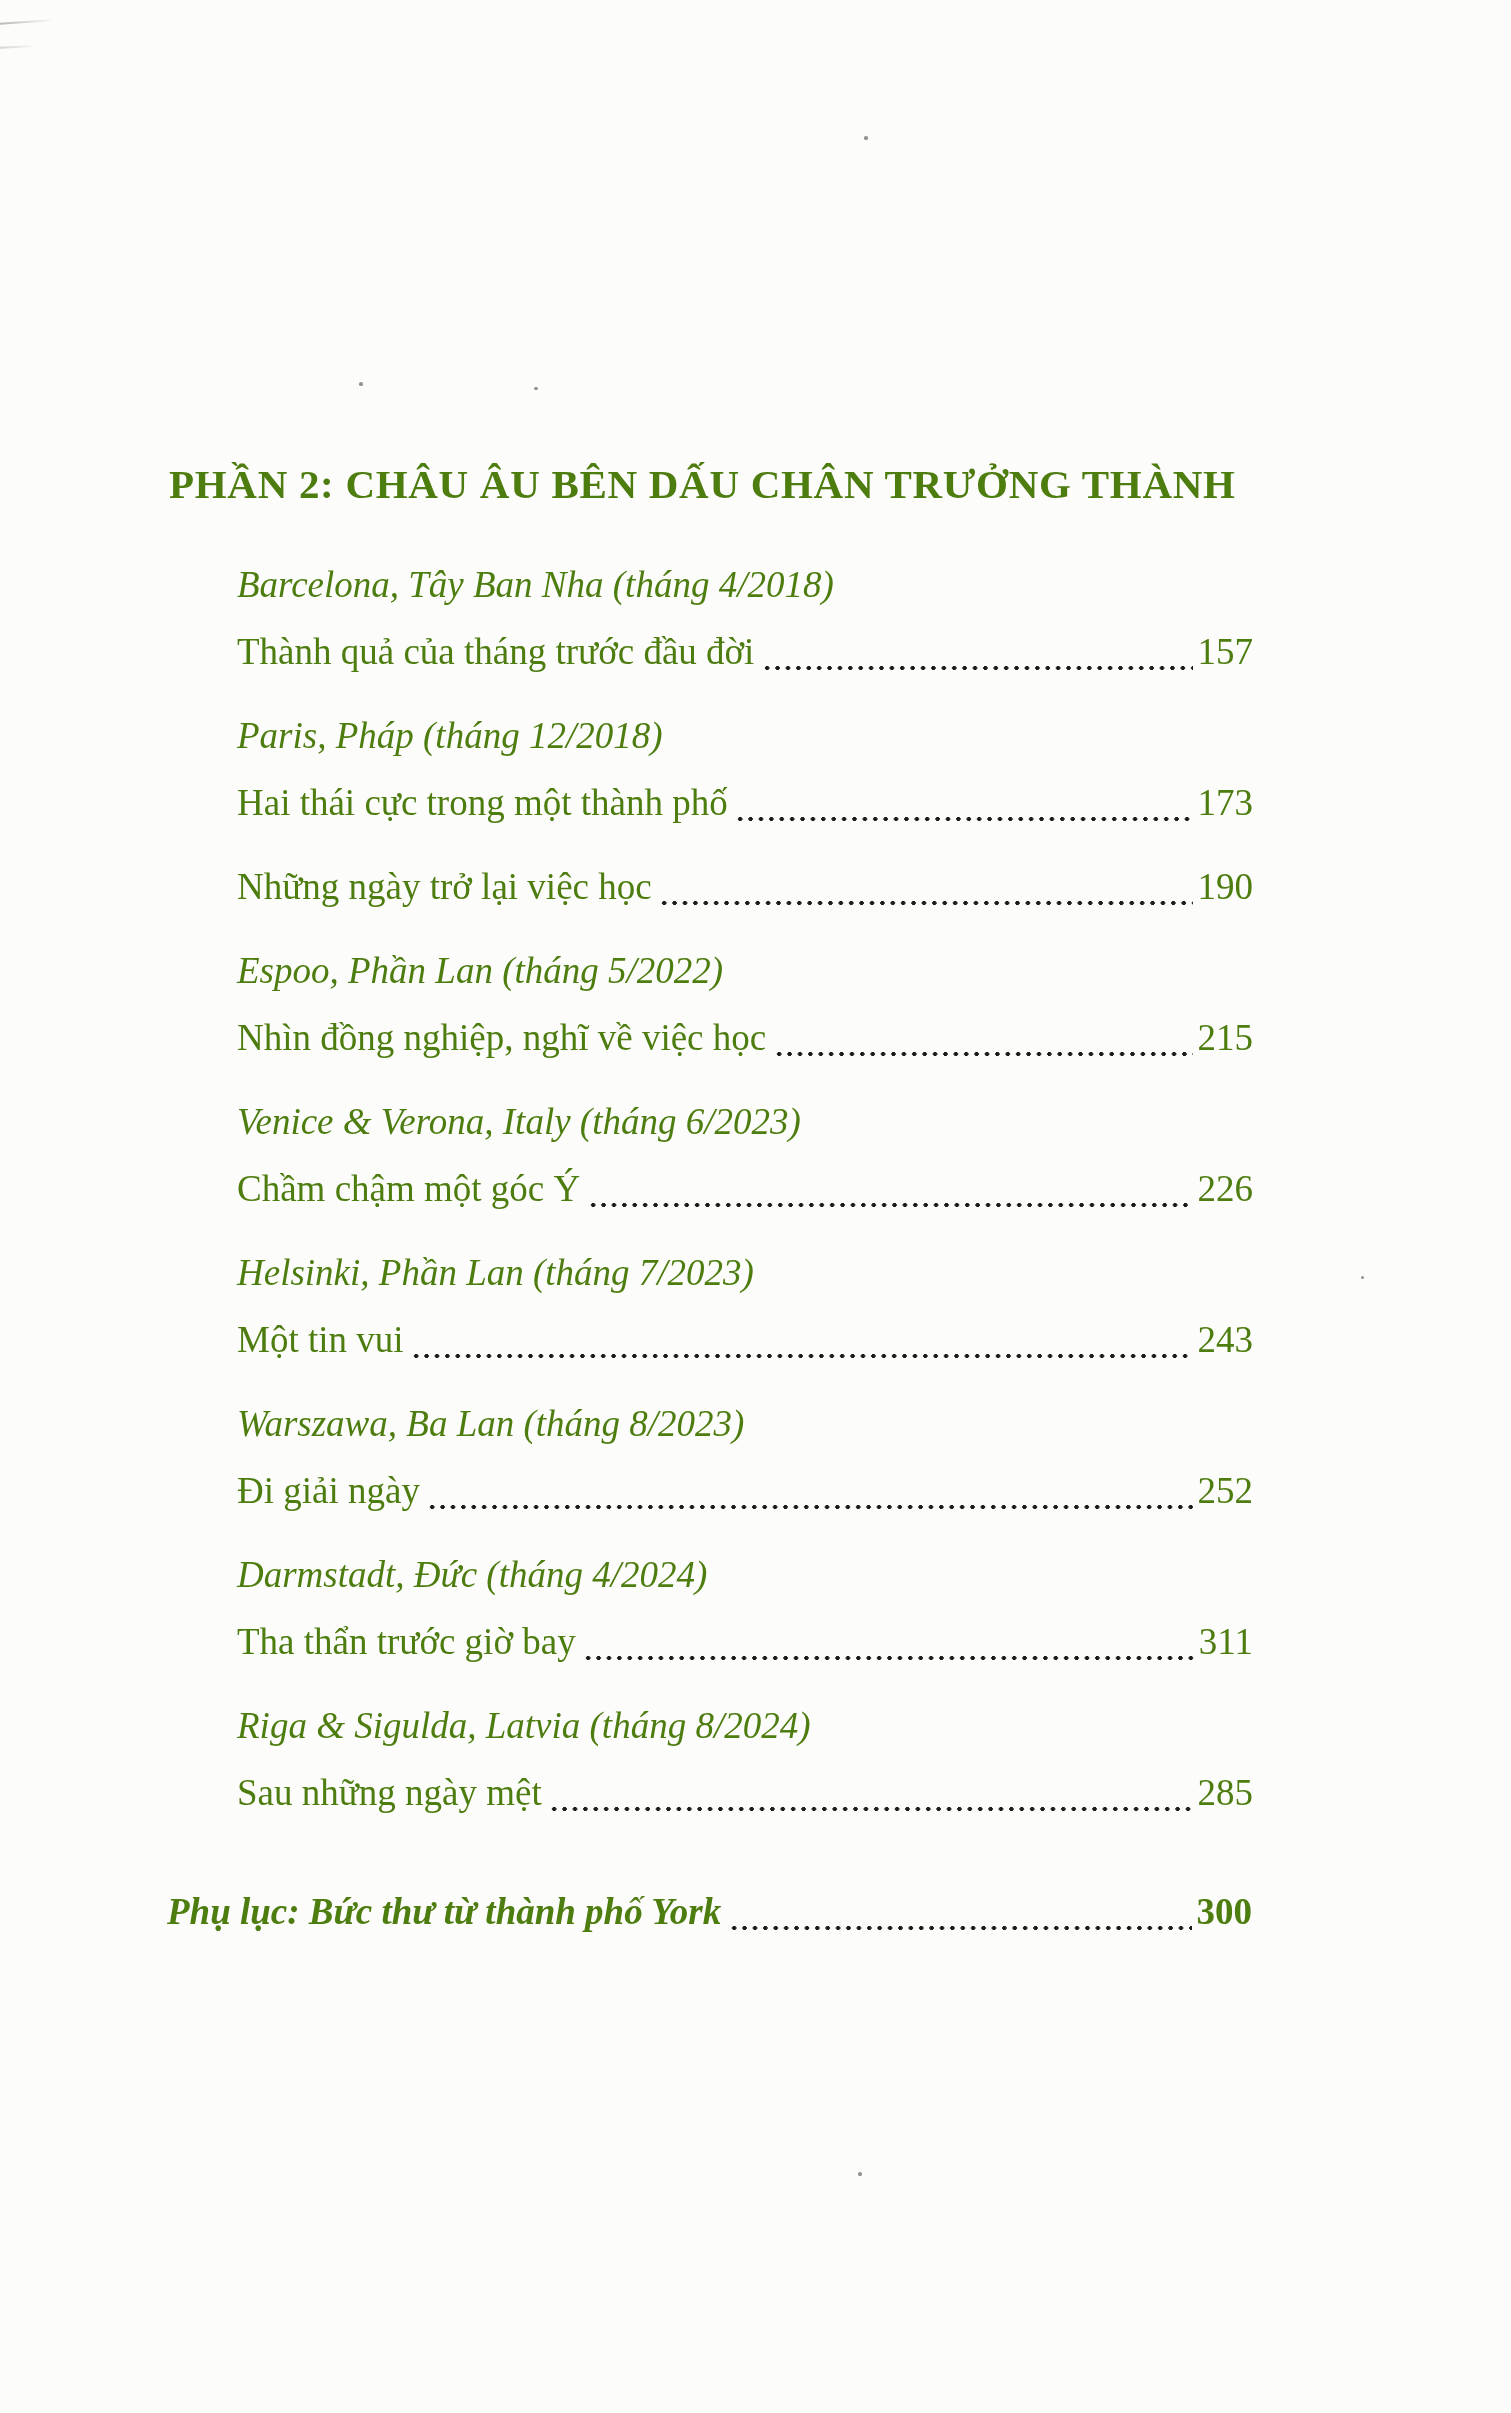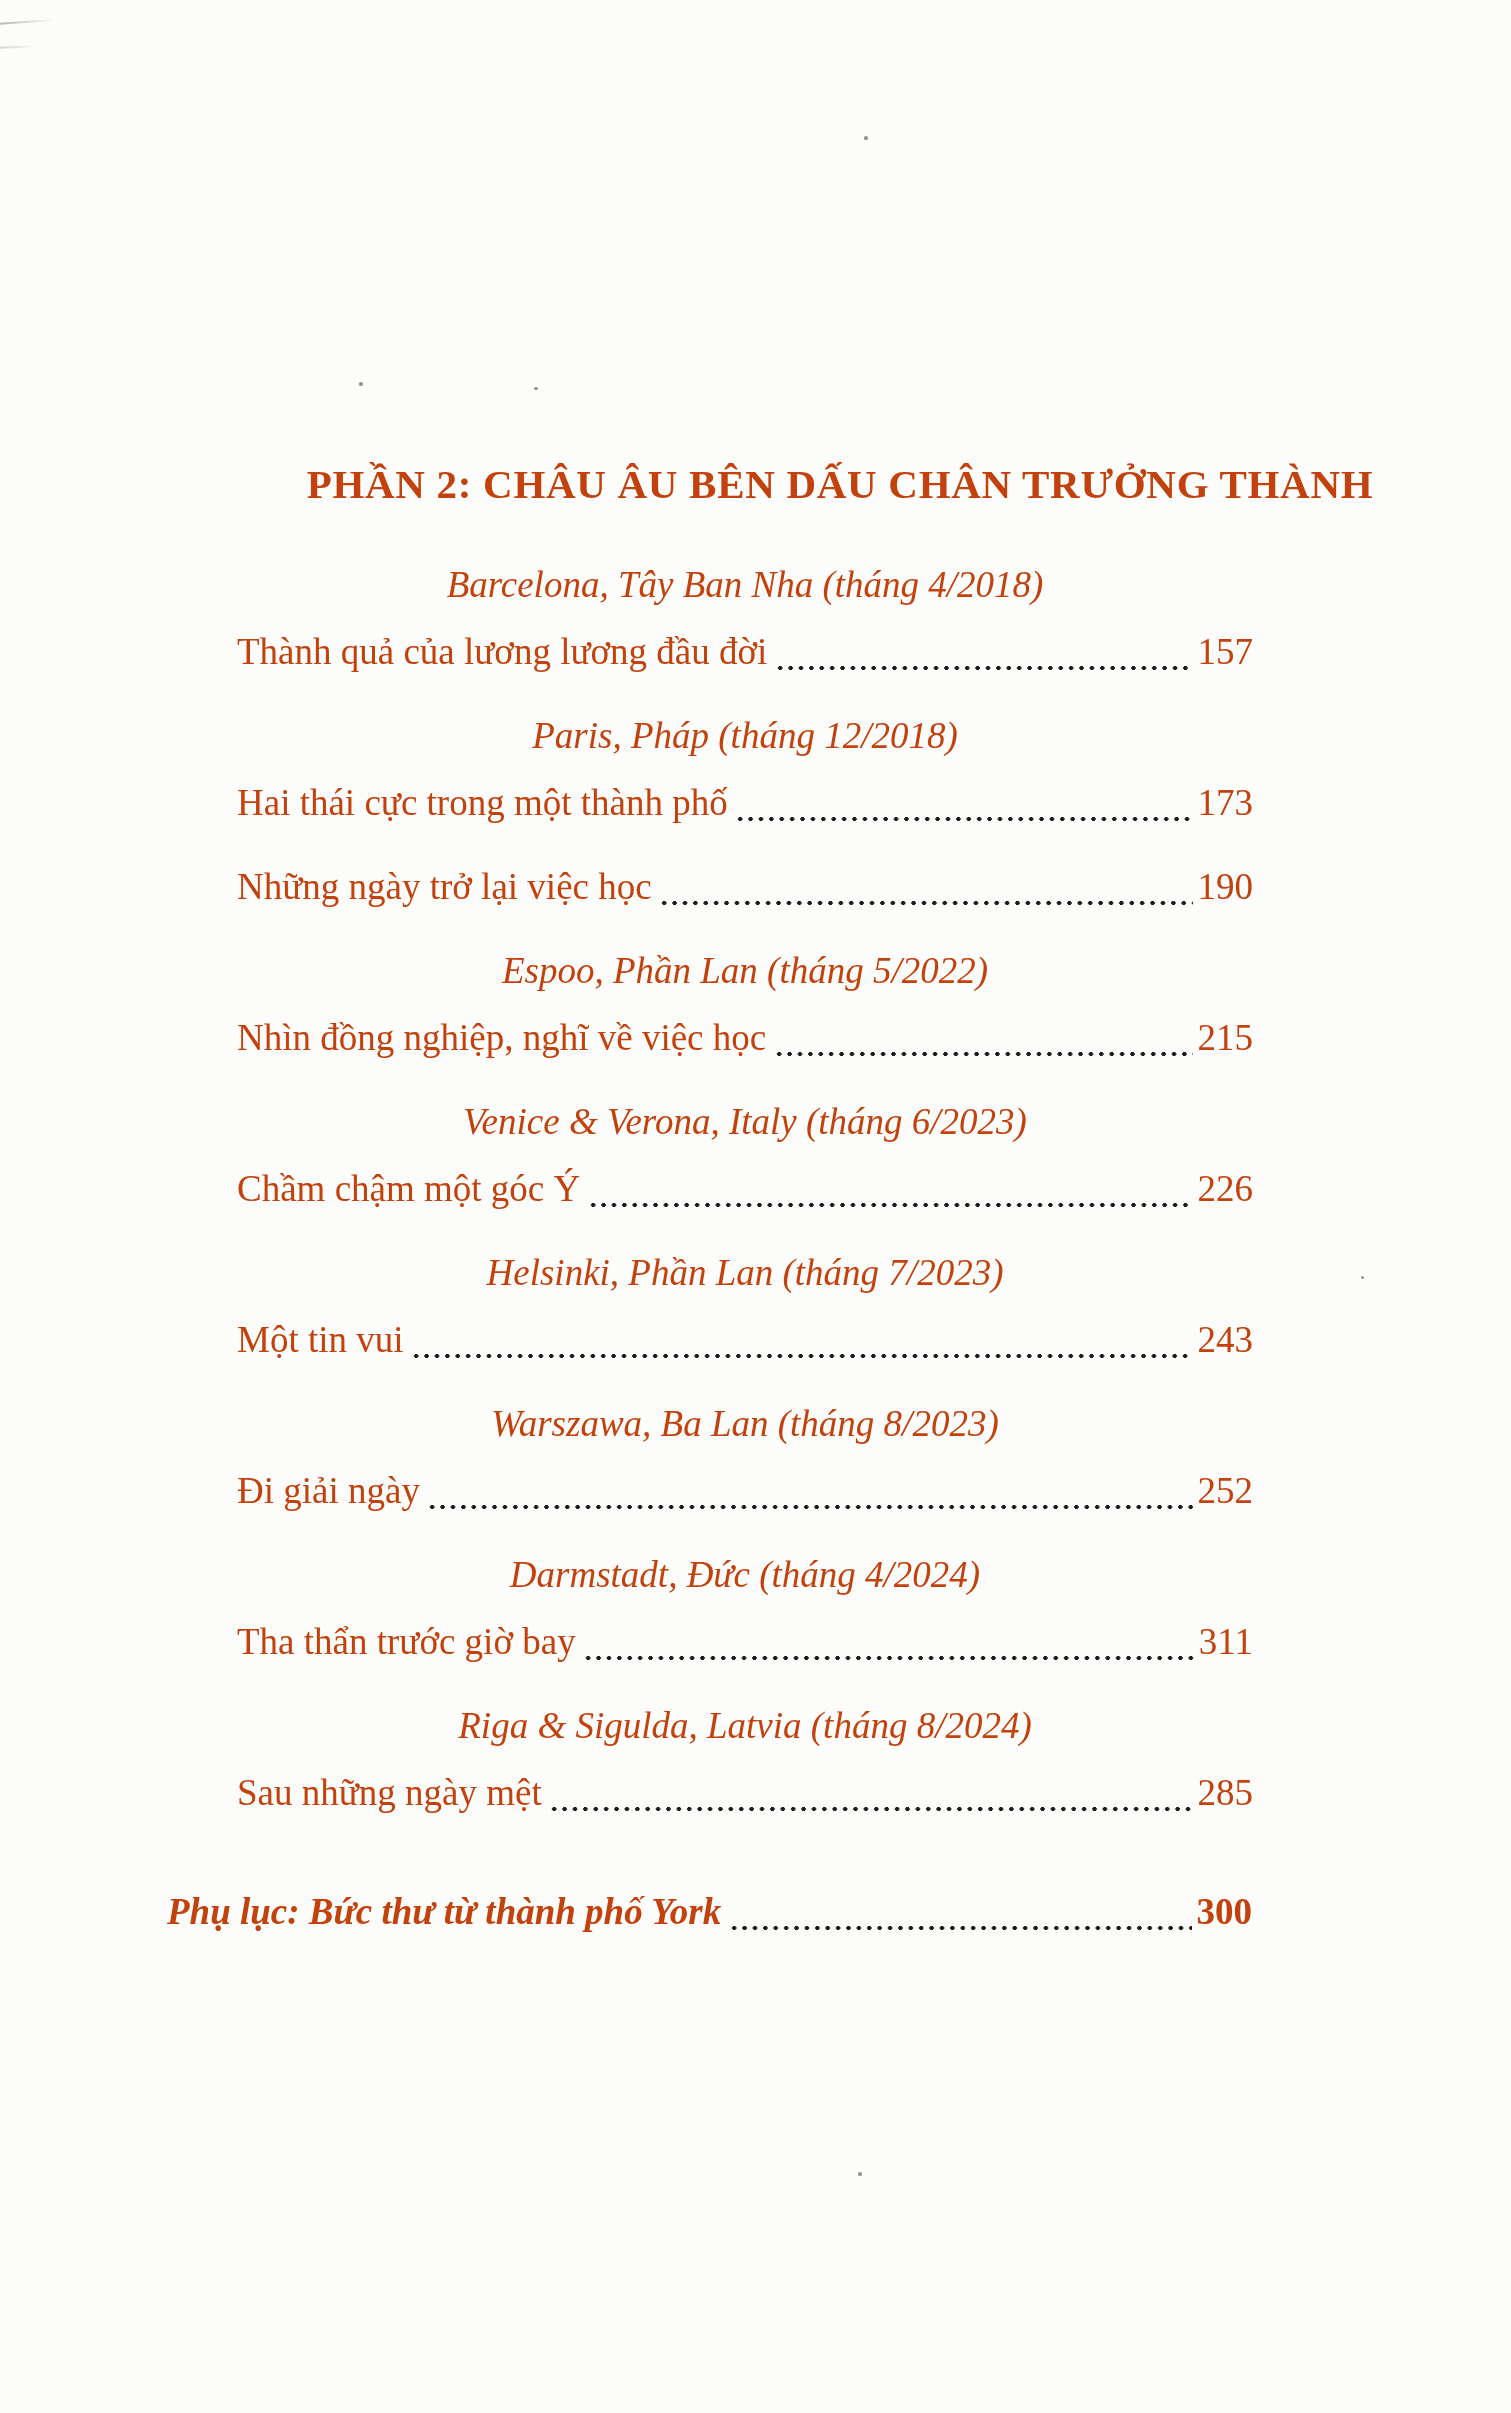--- a/index.html
+++ b/index.html
@@ -7,24 +7,23 @@
     margin: 0;
     padding: 0;
     background: #e9e9e7;
   }
   .page {
     position: relative;
     width: 1511px;
     height: 2413px;
     margin: 0 auto;
     background: #fcfcfa;
-    color: #c2410c;
+    color: #4d7c0f;
     font-family: "Liberation Serif", "DejaVu Serif", serif;
     overflow: hidden;
-    text-align: center;
   }
   
   .artifact {
     position: absolute;
     pointer-events: none;
   }
   .corner-line-1 {
     left: -4.4px; top: 21px; width: 59px; height: 2.2px;
     background: linear-gradient(to right, rgba(120,120,120,.55), rgba(120,120,120,0));
     transform: rotate(-4deg);
@@ -114,21 +113,21 @@
   <div class="artifact speck speck-5"></div>
 
   <div class="content">
 
     <h1 class="heading">PHẦN 2: CHÂU ÂU BÊN DẤU CHÂN TRƯỞNG THÀNH</h1>
 
     <div class="entries">
   <div class="entry">
     <div class="loc">Barcelona, Tây Ban Nha (tháng 4/2018)</div>
     <div class="row">
-      <span class="title">Thành quả của lương lương đầu đời</span>
+      <span class="title">Thành quả của tháng trước đầu đời</span>
       <span class="leader"></span>
       <span class="pagenum">157</span>
     </div>
   </div>
 
   <div class="entry">
     <div class="loc">Paris, Pháp (tháng 12/2018)</div>
     <div class="row">
       <span class="title">Hai thái cực trong một thành phố</span>
       <span class="leader"></span>

